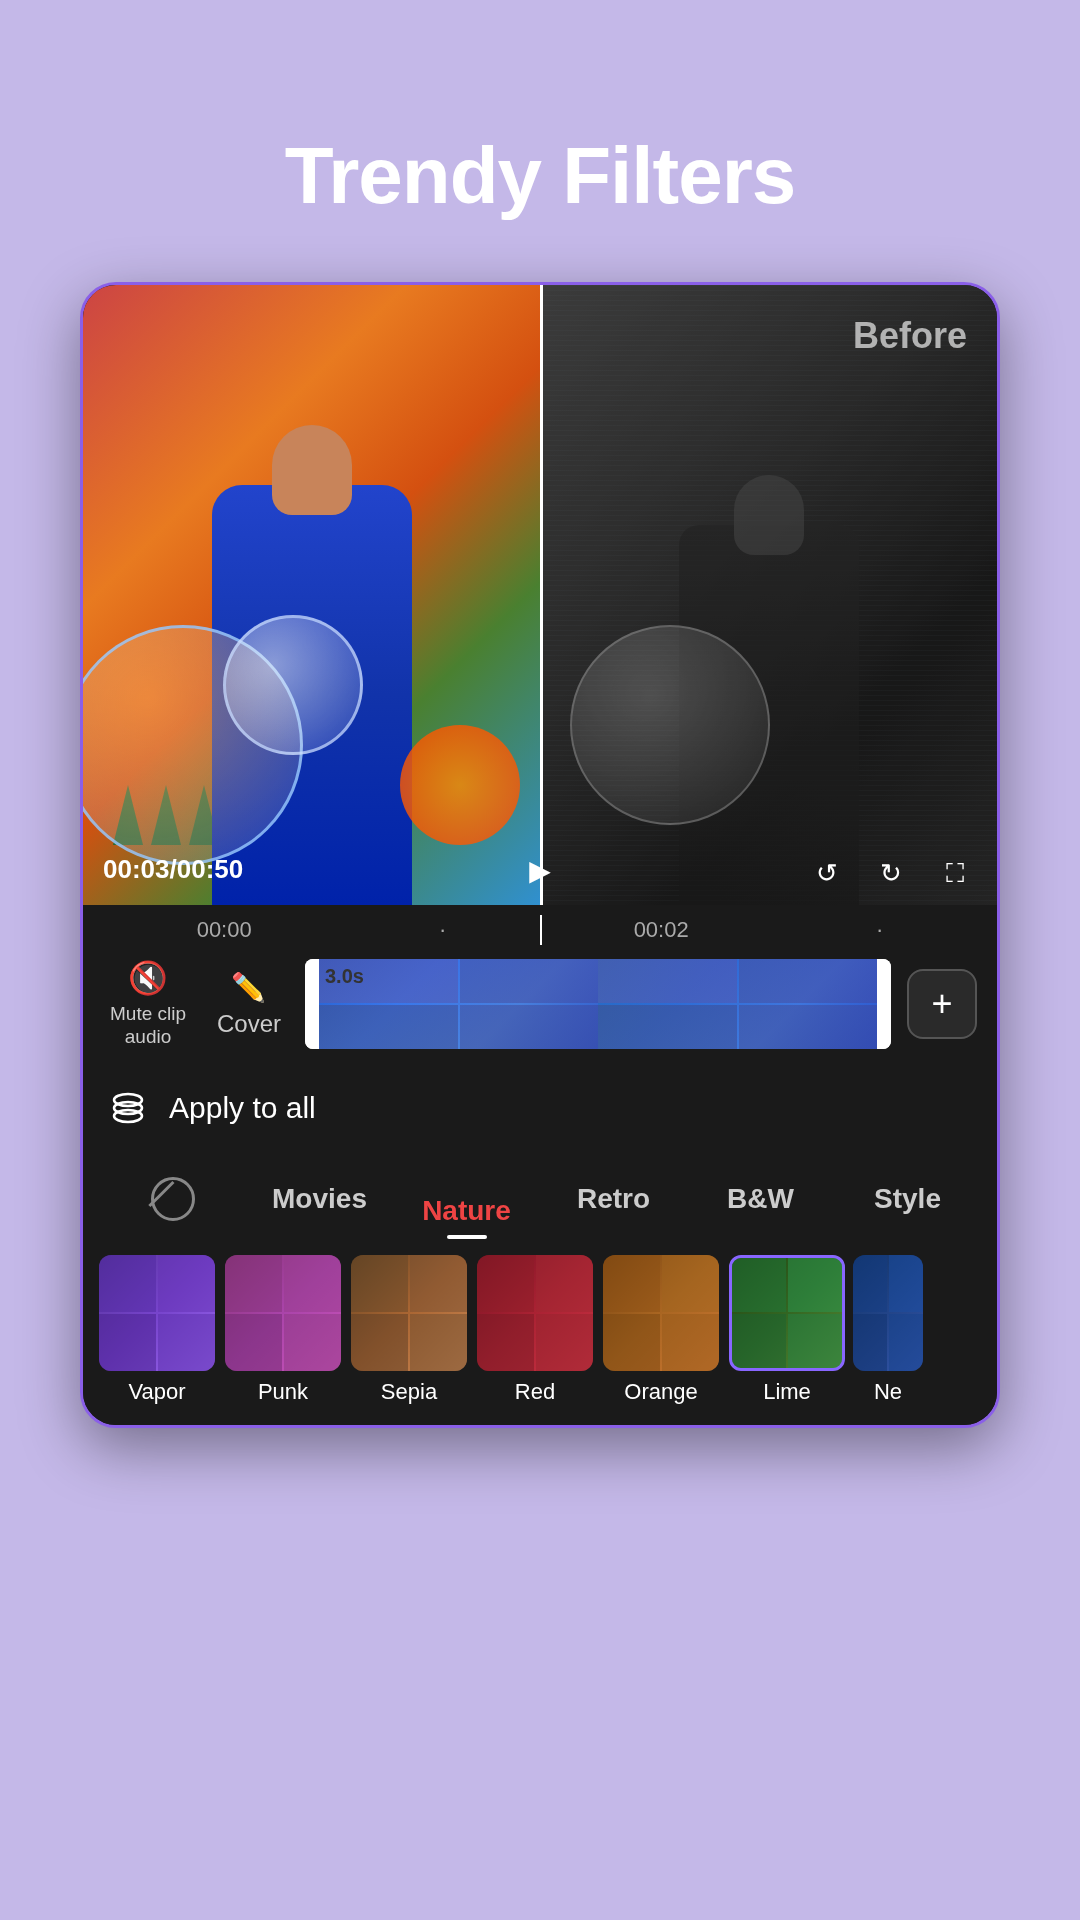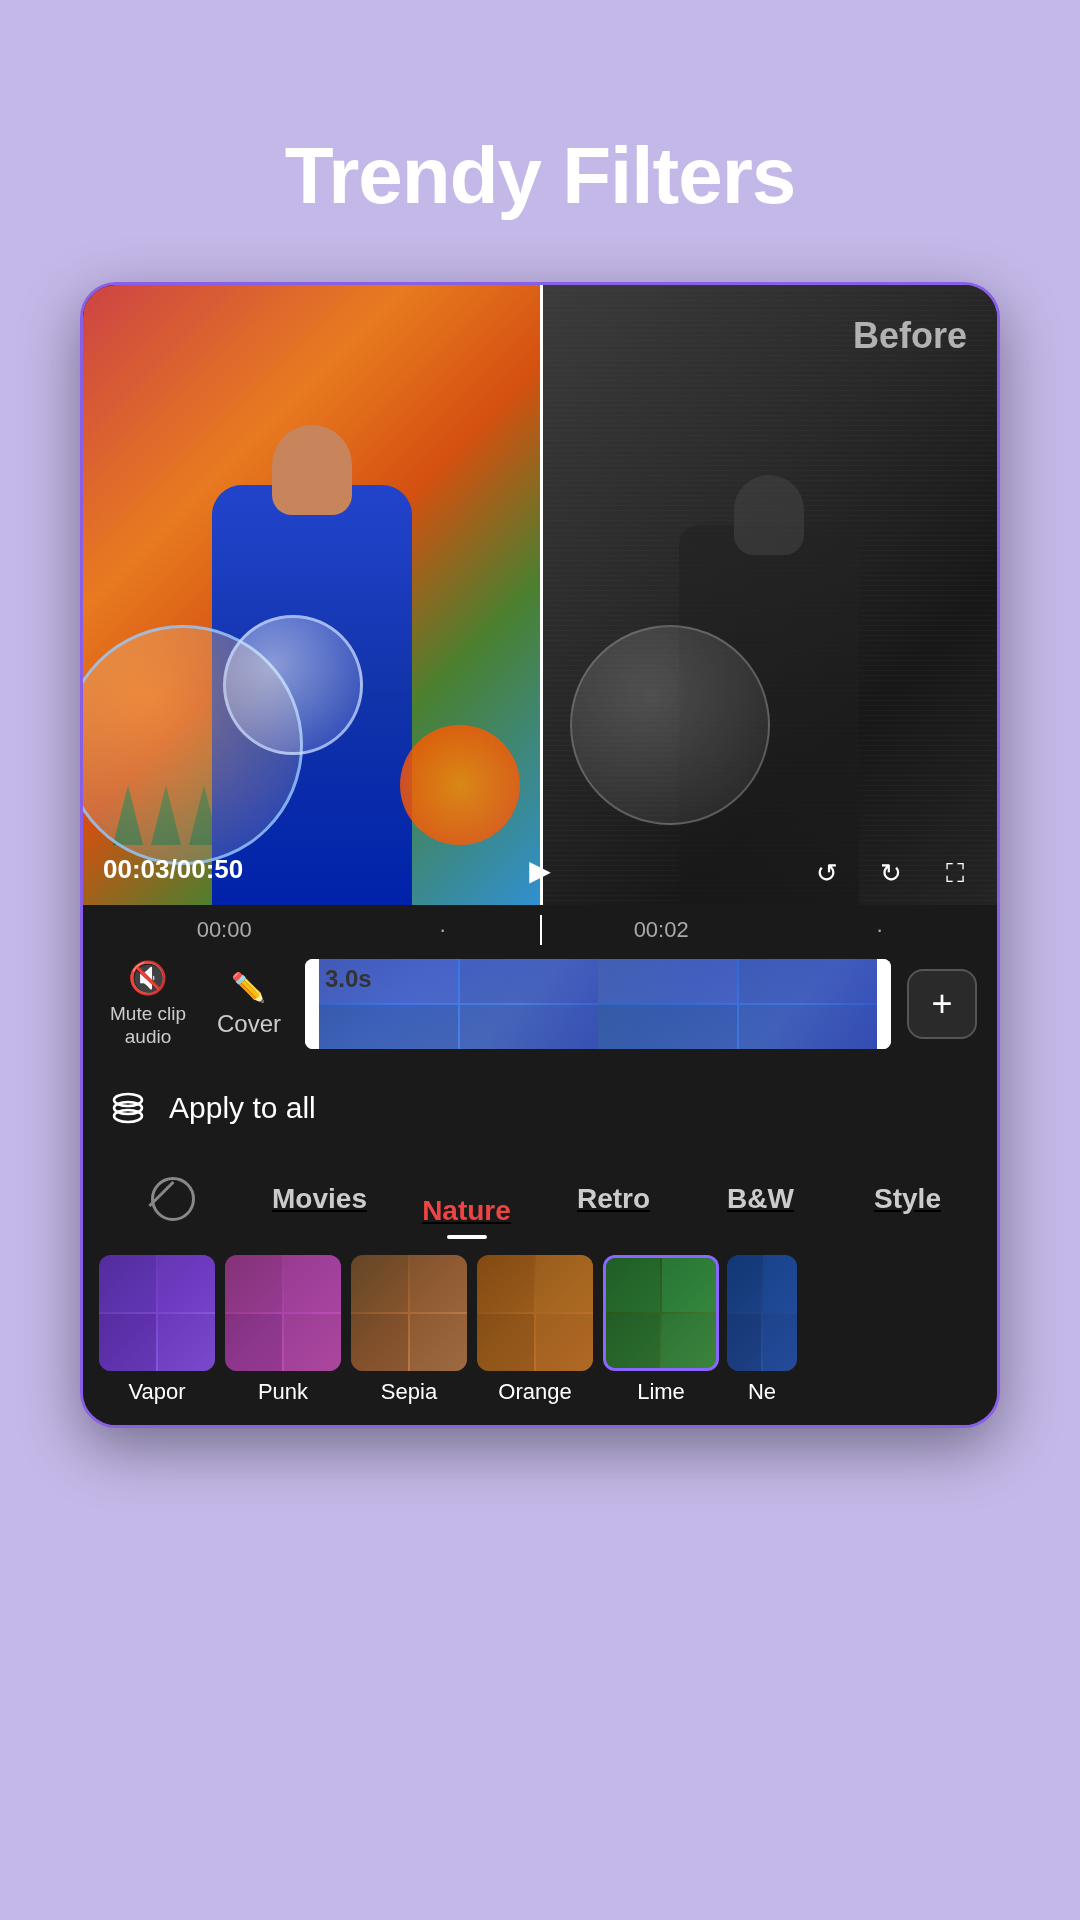--- a/index.html
+++ b/index.html
@@ -307,21 +307,21 @@
       background: white;
       border-radius: 3px;
       flex-shrink: 0;
     }
 
     .clip-duration {
       position: absolute;
       top: 6px;
       left: 20px;
       color: #333;
-      font-size: 24px;
+      font-size: 20px;
       font-weight: 600;
       z-index: 2;
     }
 
     .add-clip-btn {
       width: 70px;
       height: 70px;
       border-radius: 16px;
       border: 2px solid #555;
       background: #2a2a2a;
@@ -359,21 +359,20 @@
     }
 
     
     .filter-tabs {
       background: #1a1a1a;
       display: flex;
       align-items: center;
       padding: 16px 20px 10px;
       gap: 8px;
       overflow: hidden;
-      text-decoration: underline;
     }
 
     .filter-tab {
       flex: 1;
       text-align: center;
       color: #ccc;
       font-size: 28px;
       font-weight: 600;
       padding: 8px 0;
       position: relative;
@@ -699,20 +698,31 @@
         <div class="thumb-grid">
           <div class="thumb-cell" style="background:rgba(100,70,40,0.5)"></div>
           <div class="thumb-cell" style="background:rgba(120,80,50,0.5)"></div>
           <div class="thumb-cell" style="background:rgba(90,60,35,0.5)"></div>
           <div class="thumb-cell" style="background:rgba(110,75,45,0.5)"></div>
         </div>
       </div>
       <span class="filter-name">Sepia</span>
     </div>
 
+    <div class="filter-item">
+      <div class="filter-thumb filter-thumb-red">
+        <div class="thumb-grid">
+          <div class="thumb-cell" style="background:rgba(140,30,40,0.5)"></div>
+          <div class="thumb-cell" style="background:rgba(160,40,50,0.5)"></div>
+          <div class="thumb-cell" style="background:rgba(120,25,35,0.5)"></div>
+          <div class="thumb-cell" style="background:rgba(150,35,45,0.5)"></div>
+        </div>
+      </div>
+      <span class="filter-name">Red</span>
+    </div>
 
     <div class="filter-item">
       <div class="filter-thumb filter-thumb-orange">
         <div class="thumb-grid">
           <div class="thumb-cell" style="background:rgba(140,80,20,0.5)"></div>
           <div class="thumb-cell" style="background:rgba(160,100,30,0.5)"></div>
           <div class="thumb-cell" style="background:rgba(120,70,15,0.5)"></div>
           <div class="thumb-cell" style="background:rgba(150,90,25,0.5)"></div>
         </div>
       </div>

